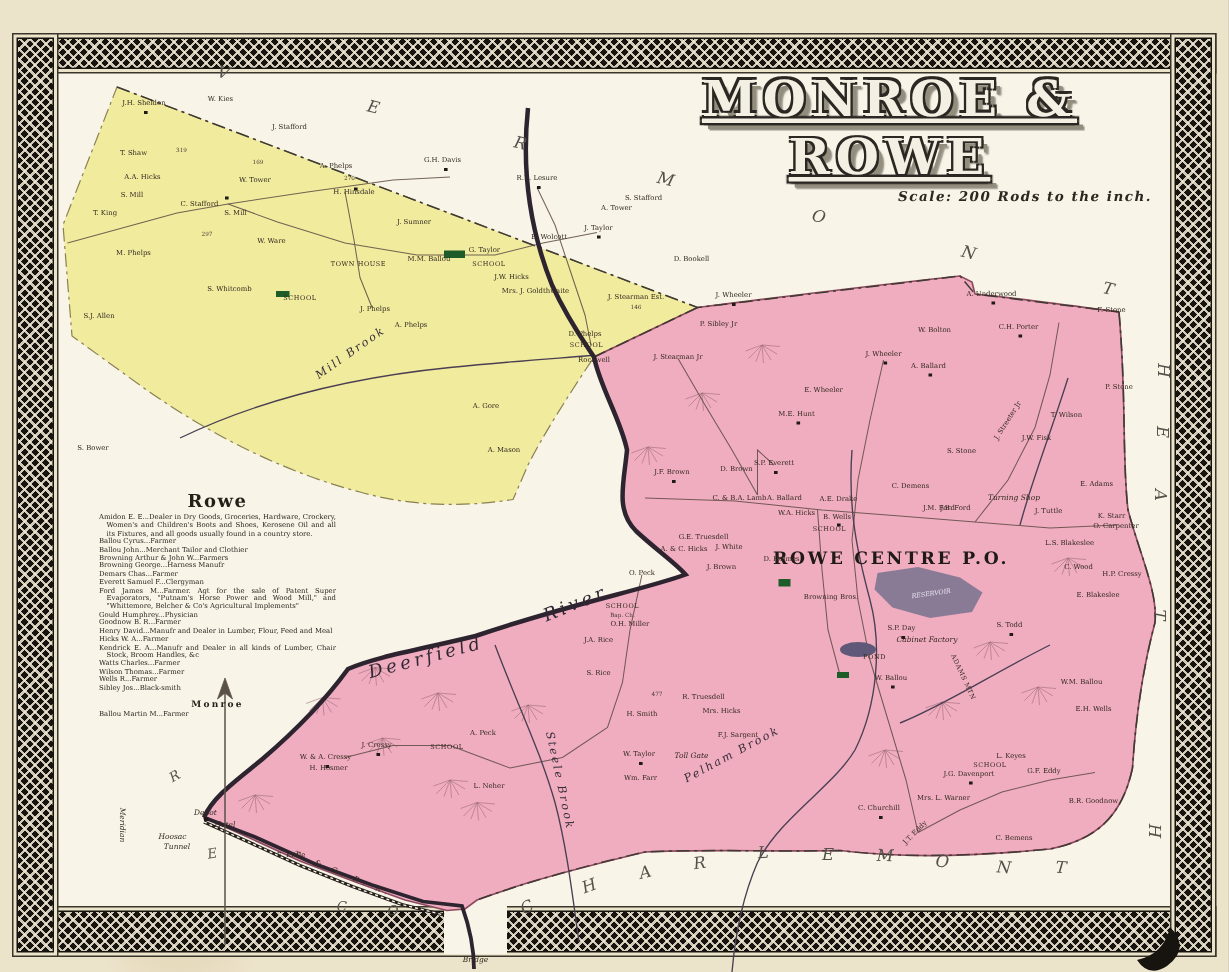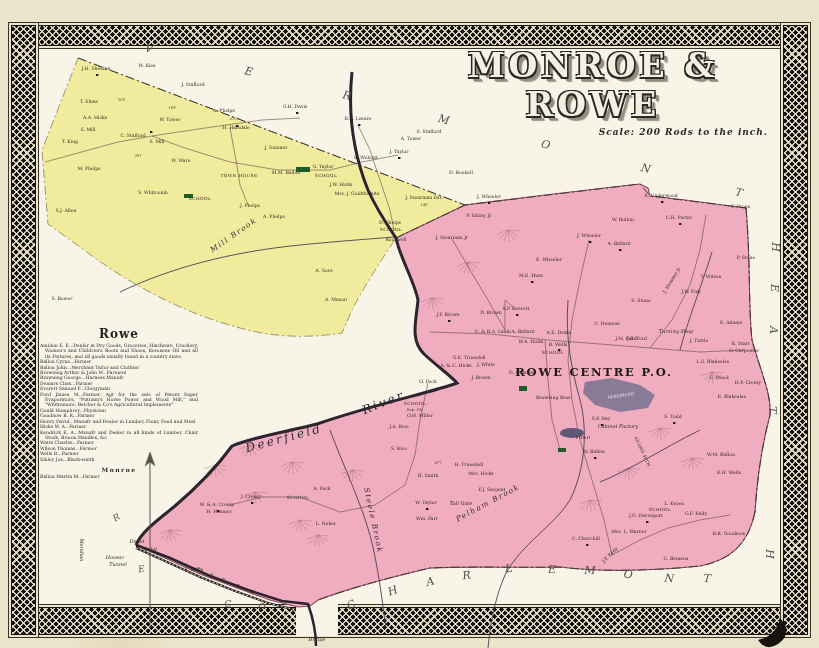--- a/index.html
+++ b/index.html
@@ -23,23 +23,23 @@
     box-shadow:0 0 0 1px #17140f, 0 0 0 3px #ece3cb, 0 0 0 4px #3a352b;}
   .band-top{left:12px;right:12px;top:26px;height:19px;}
   .band-bottom{left:12px;right:12px;top:608px;height:26px;}
   .band-left{left:12px;width:23px;top:26px;bottom:14px;}
   .band-right{right:12px;width:23px;top:26px;bottom:14px;}
   .bridge-gap{position:absolute;left:296px;top:604px;width:42px;height:32px;background:#f8f4e8;z-index:3;}
   svg.overlay{position:absolute;left:0;top:0;z-index:4;}
   .map-title{position:absolute;left:418px;top:46px;width:350px;text-align:center;z-index:5;}
   .map-title h1{margin:0;font-size:33px;font-weight:bold;letter-spacing:4px;color:#f3efe2;
      text-shadow:-1.5px -1.5px 0 #2b2722, 1.5px -1.5px 0 #2b2722, -1.5px 1.5px 0 #2b2722,
-       1.5px 1.5px 0 #2b2722, 4px 4px 0 #938d7e, 5px 5px 1px rgba(60,55,45,.5);}
+       1.5px 1.5px 0 #2b2722, 4px 4px 0 #938d7e, 5px 5px 1px rgba(60,55,45,.5);text-decoration:underline;}
   .map-title .scale{margin-top:3px;font-size:9px;font-style:italic;font-weight:bold;color:#2d2720;letter-spacing:1px;text-align:right;}
-  .directory{position:absolute;left:40px;top:327px;width:158px;z-index:5;color:#241f19;}
+  .directory{position:absolute;left:40px;top:327px;width:158px;z-index:5;color:#241f19;padding-left:26px;}
   .directory h3{margin:0 0 2px 0;text-align:center;font-size:12px;letter-spacing:1px;}
   .directory h4{margin:4px 0 1px 0;text-align:center;font-size:6px;letter-spacing:1.5px;}
   .directory p{margin:0;font-size:4.6px;line-height:1.18;text-align:justify;
      text-indent:-5px;padding-left:5px;}
   
   text.ml{font-family:"DejaVu Serif",serif;fill:#33291f;text-anchor:middle;}
   text.n{font-size:4.6px;}
   text.f{font-size:5px;font-style:italic;}
   text.cap{font-size:4.3px;letter-spacing:.4px;}
   text.num{font-size:3.8px;fill:#4a4036;}

